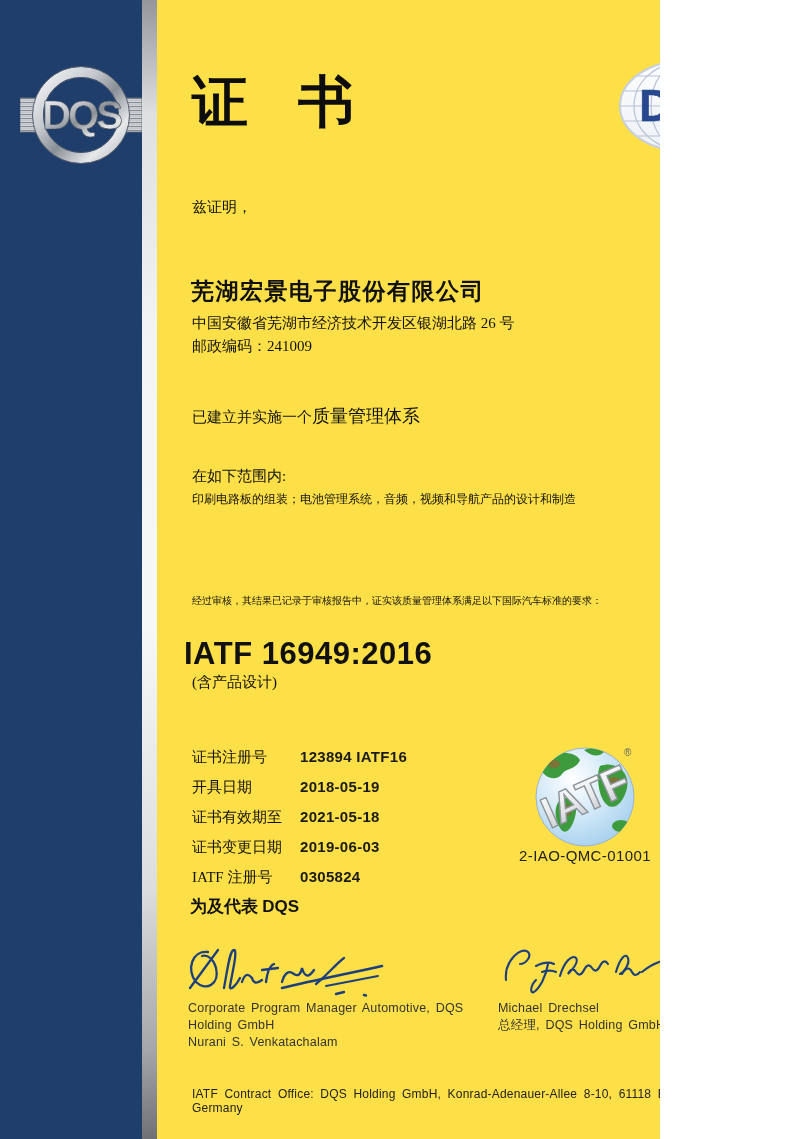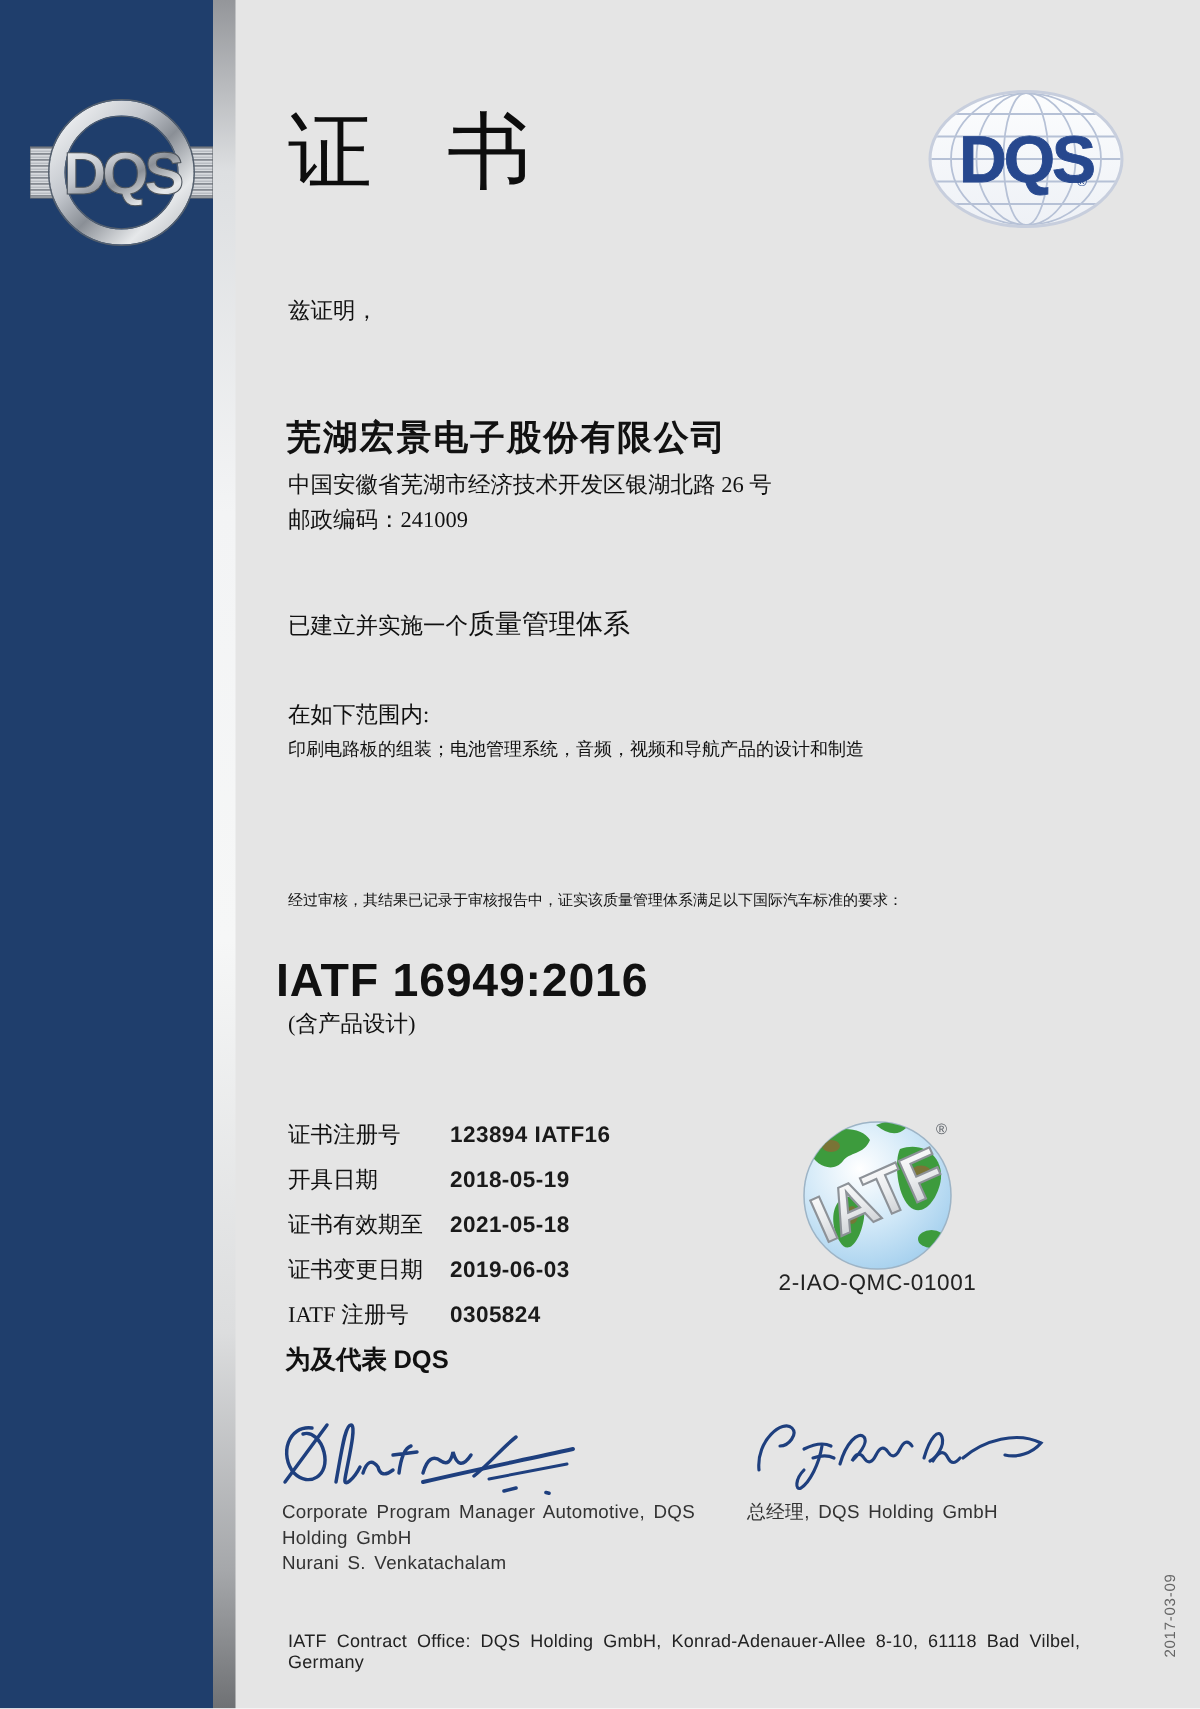--- a/index.html
+++ b/index.html
@@ -1,28 +1,28 @@
 <!DOCTYPE html>
 <html><head>
 <meta charset="utf-8">
 <style>
   html,body{margin:0;padding:0;background:#ffffff;}
   .page{
-    position:relative;width:800px;height:1139px;background:#e5e5e5;overflow:hidden;
+    position:relative;width:660px;height:1139px;background:#fde047;overflow:hidden;
     font-family:"Liberation Serif", serif;color:#111;
   }
   
   .band{position:absolute;left:0;top:0;width:142px;height:1139px;background:#1f3e6c;}
   .band-sheen{
     position:absolute;left:142px;top:0;width:15px;height:1139px;
     background:linear-gradient(180deg,#94969a 0%,#dddfe1 10%,#f3f4f5 30%,#f6f7f7 55%,#dcddde 78%,#a5a7aa 92%,#6f7174 100%);
   }
   .abs{position:absolute;}
   
-  .title{left:192px;top:72px;font-size:56px;line-height:1.1;letter-spacing:50px;color:#0d0d0d;white-space:nowrap;}
+  .title{left:192px;top:72px;font-size:56px;line-height:1.1;letter-spacing:50px;color:#0d0d0d;white-space:nowrap;font-weight:bold;}
   .salutation{left:192px;top:198px;font-size:15px;}
   .company-name{left:191px;top:276px;font-size:23px;font-weight:bold;letter-spacing:1.5px;}
   .company-address{left:192px;top:314px;font-size:15px;}
   .company-postal{left:192px;top:337px;font-size:15px;}
   .established{left:192px;top:404px;font-size:15px;}
   .established b{font-size:18px;font-weight:normal;}
   .scope-label{left:192px;top:467px;font-size:15px;}
   .scope-text{left:192px;top:489px;width:590px;font-size:12px;line-height:21px;}
   .audit{left:192px;top:590px;width:600px;font-size:10px;line-height:21px;}
   .standard{left:184px;top:636px;font-size:31px;font-weight:bold;font-family:"Liberation Sans",sans-serif;letter-spacing:0.5px;}
@@ -204,20 +204,21 @@
     <path d="M120,36 C124,22 130,16 132,22 C134,28 128,36 124,38"></path>
     <path d="M126,38 q6,-10 10,-2 q3,6 8,0"></path>
     <path d="M146,36 C160,24 182,18 198,26 C192,33 182,36 174,34"></path>
   </svg>
 
   <div class="abs sig-block sig-left">
     <div>Corporate Program Manager Automotive, DQS Holding GmbH</div>
     <div>Nurani S. Venkatachalam</div>
   </div>
   <div class="abs sig-block sig-right">
+    <div>Michael Drechsel</div>
     <div>总经理, DQS Holding GmbH</div>
   </div>
 
   <div class="abs footer">IATF Contract Office: DQS Holding GmbH, Konrad-Adenauer-Allee 8-10, 61118 Bad Vilbel, Germany</div>
 
   <div class="abs side-date">2017-03-09</div>
 
 </div>
 
 </body></html>

